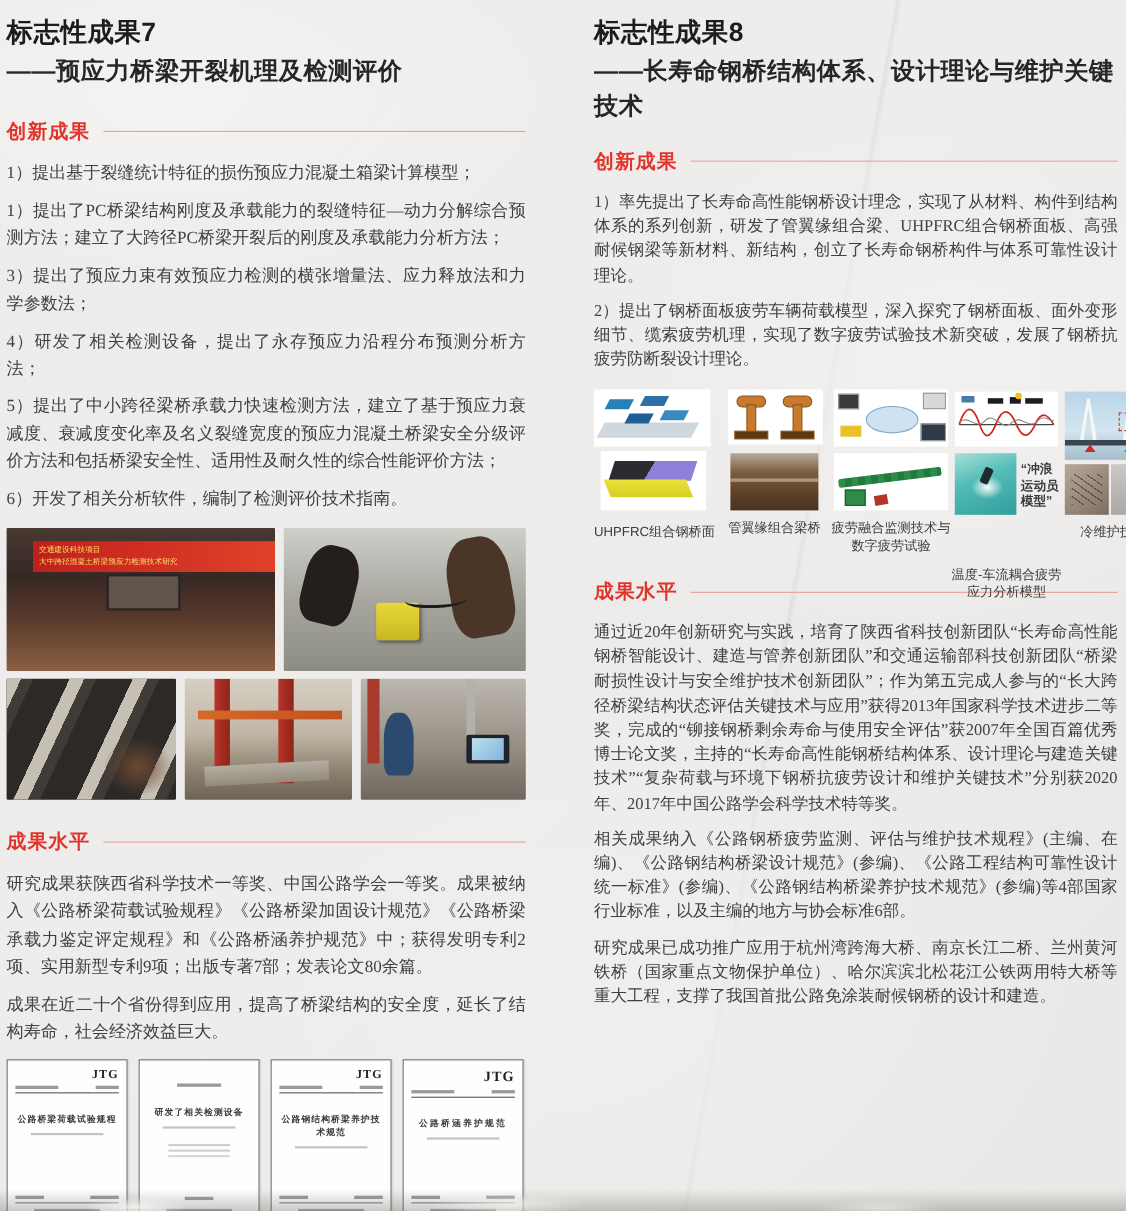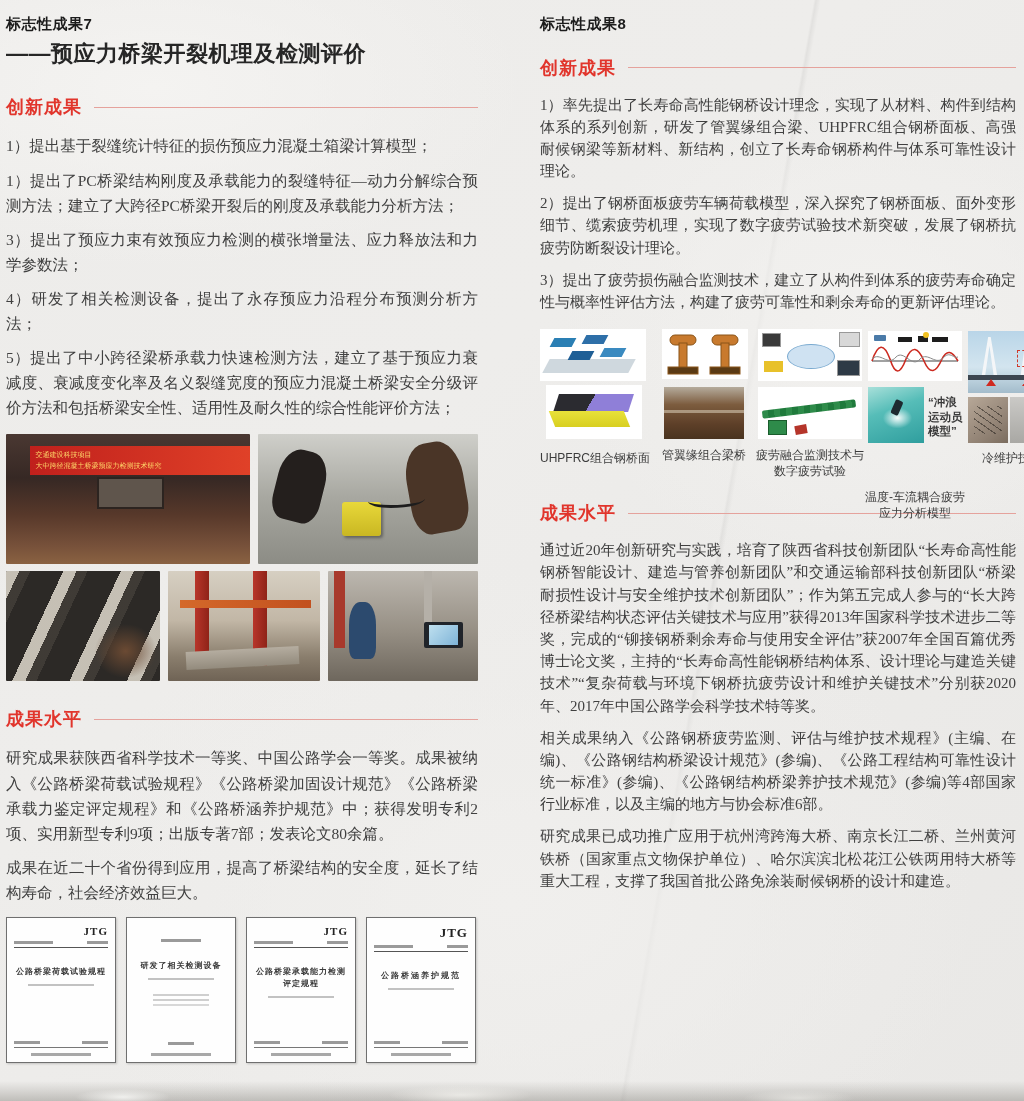--- a/index.html
+++ b/index.html
@@ -8,21 +8,21 @@
     background:
       radial-gradient(620px 300px at 15% 8%, #f4f3f1 0%, rgba(244,243,241,0) 60%),
       radial-gradient(520px 420px at 85% 30%, #f2f1ef 0%, rgba(242,241,239,0) 60%),
       radial-gradient(720px 520px at 50% 82%, #f0efed 0%, rgba(240,239,237,0) 65%),
       linear-gradient(100deg, rgba(0,0,0,0) 66.8%, rgba(0,0,0,0.05) 67%, rgba(0,0,0,0) 67.4%),
       linear-gradient(135deg, #edecea 0%, #eeedeb 40%, #e9e8e6 100%);
     color:#3f3f3f;}
   .col{position:absolute;top:0;}
   .col-left{left:6px;width:472px;}
   .col-right{left:540px;width:476px;}
-  h1{margin:14px 0 0 0;font-size:15px;line-height:1.3;color:#1c1c1c;font-weight:bold;letter-spacing:0.5px;}
+  h1{margin:14px 0 0 0;font-size:24px;line-height:1.3;color:#1c1c1c;font-weight:bold;letter-spacing:0.5px;}
   .subtitle{margin-top:4px;font-size:22px;line-height:1.45;color:#262626;font-weight:600;letter-spacing:0.5px;}
   .sec-head{display:flex;align-items:center;gap:12px;margin-top:26px;margin-bottom:14px;}
   .sec-title{font-size:18px;font-weight:bold;color:#e1352c;letter-spacing:1px;white-space:nowrap;font-family:Liberation Serif, serif;}
   .sec-line{flex:1;height:1px;background:#e5a29c;}
   .item,.para{margin:0 0 9px 0;font-size:15.5px;line-height:1.62;color:#404040;text-align:justify;font-family:Liberation Serif, serif;}
   .col-right .item,.col-right .para{font-size:15px;line-height:1.48;margin-bottom:10px;}
   .para{margin-top:2px;}
   
   .photo-grid{margin-top:14px;}
   .prow{display:flex;gap:8px;margin-bottom:7px;}
@@ -135,20 +135,21 @@
     <div class="sec-head">
       <span class="sec-title">创新成果</span>
       <span class="sec-line"></span>
     </div>
 
     <p class="item">1）提出基于裂缝统计特征的损伤预应力混凝土箱梁计算模型；</p>
     <p class="item">1）提出了PC桥梁结构刚度及承载能力的裂缝特征—动力分解综合预测方法；建立了大跨径PC桥梁开裂后的刚度及承载能力分析方法；</p>
     <p class="item">3）提出了预应力束有效预应力检测的横张增量法、应力释放法和力学参数法；</p>
     <p class="item">4）研发了相关检测设备，提出了永存预应力沿程分布预测分析方法；</p>
     <p class="item">5）提出了中小跨径梁桥承载力快速检测方法，建立了基于预应力衰减度、衰减度变化率及名义裂缝宽度的预应力混凝土桥梁安全分级评价方法和包括桥梁安全性、适用性及耐久性的综合性能评价方法；</p>
+    <p class="item">6）开发了相关分析软件，编制了检测评价技术指南。</p>
 
     <div class="photo-grid">
       <div class="prow">
         <div class="photo ph-meeting">
           <div class="p1-banner">
             <div>交通建设科技项目</div>
             <div>大中跨径混凝土桥梁预应力检测技术研究</div>
           </div>
           <div class="p1-screen"></div>
         </div>
@@ -215,21 +216,21 @@
           <div class="cv-pub"></div>
         </div>
       </div>
       <div class="cover">
         <div class="jtg">JTG</div>
         <div class="cv-meta">
             <span class="bar b1"></span>
             <span class="bar b2"></span>
           </div>
         <div class="cv-rule"></div>
-        <div class="cv-title">公路桥梁承载能力检测评定规程</div>
+        <div class="cv-title">公路钢结构桥梁养护技术规范</div>
         <div class="cv-sub"></div>
         <div class="cv-bottom">
           <div class="cv-dates">
               <span class="bar"></span>
               <span class="bar"></span>
             </div>
           <div class="cv-pub"></div>
         </div>
       </div>
       <div class="cover">
@@ -247,29 +248,29 @@
               <span class="bar"></span>
             </div>
           <div class="cv-pub"></div>
         </div>
       </div>
     </div>
   </div>
 
   <div class="col col-right">
     <h1>标志性成果8</h1>
+    <div class="subtitle">——长寿命钢桥结构体系、设计理论与维护关键技术</div>
 
     <div class="sec-head" style="margin-top:22px;">
       <span class="sec-title">创新成果</span>
       <span class="sec-line"></span>
     </div>
 
     <p class="item">1）率先提出了长寿命高性能钢桥设计理念，实现了从材料、构件到结构体系的系列创新，研发了管翼缘组合梁、UHPFRC组合钢桥面板、高强耐候钢梁等新材料、新结构，创立了长寿命钢桥构件与体系可靠性设计理论。</p>
     <p class="item">2）提出了钢桥面板疲劳车辆荷载模型，深入探究了钢桥面板、面外变形细节、缆索疲劳机理，实现了数字疲劳试验技术新突破，发展了钢桥抗疲劳防断裂设计理论。</p>
-    <p class="item">3）提出了疲劳损伤融合监测技术，建立了从构件到体系的疲劳寿命确定性与概率性评估方法，构建了疲劳可靠性和剩余寿命的更新评估理论。</p>
 
     <div class="gallery">
 
       <div class="g-img g1t">
         <div class="base"></div>
         <div class="slab s1"></div>
           <div class="slab s2"></div>
           <div class="slab s3"></div>
           <div class="slab s4"></div>
       </div>

